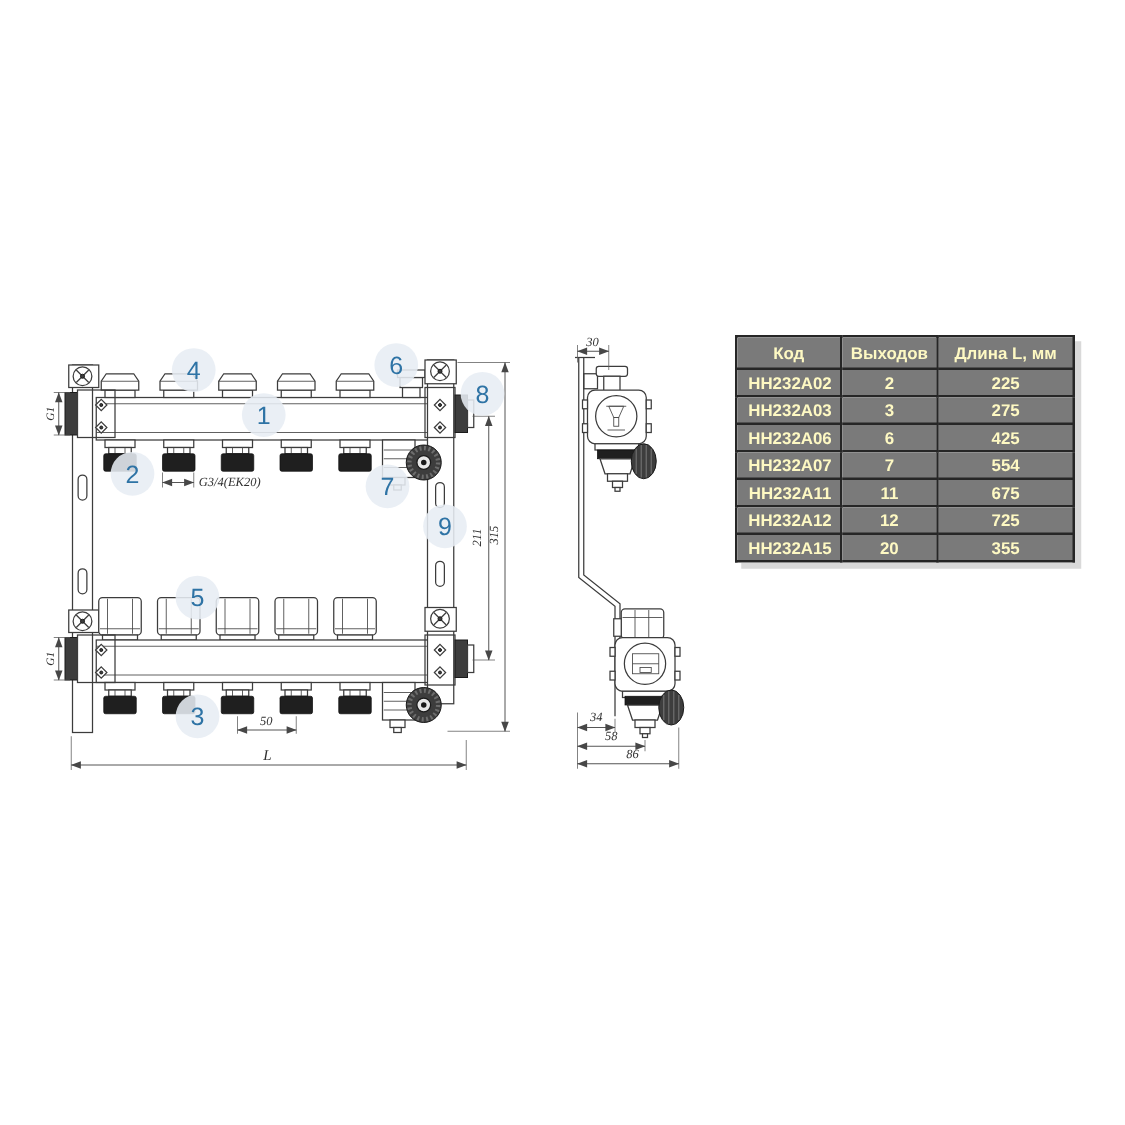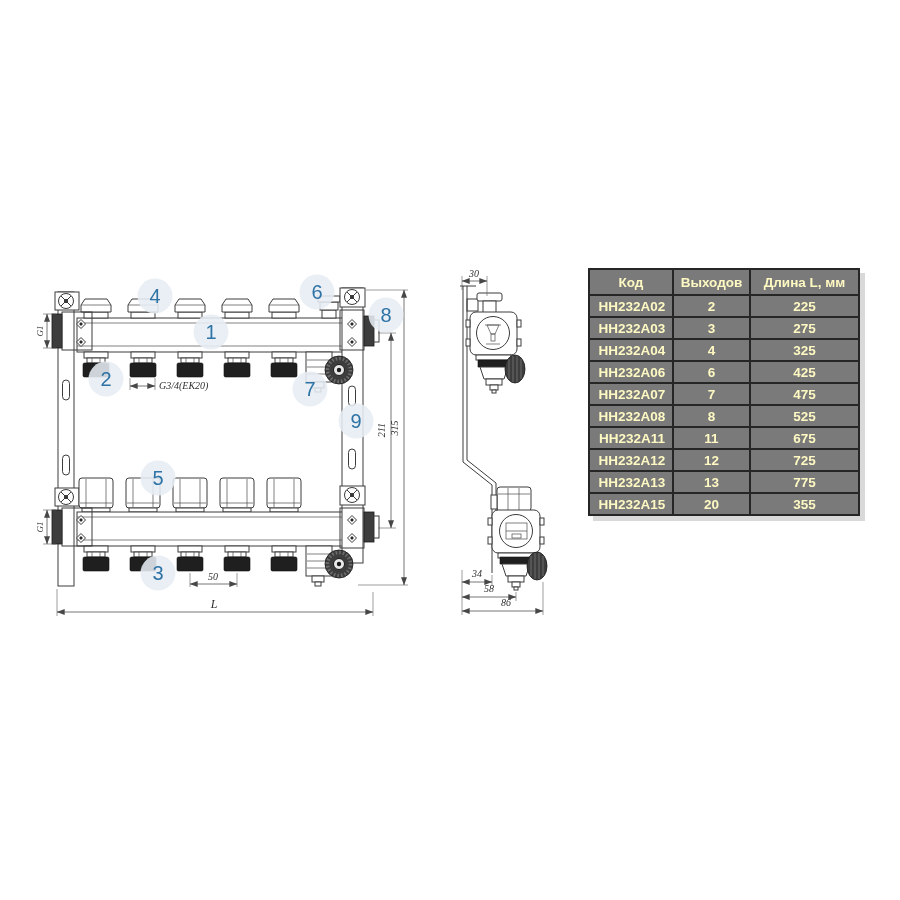--- a/index.html
+++ b/index.html
@@ -355,55 +355,40 @@
           <td class="code-cell">НН232А02</td>
           <td>2</td>
           <td>225</td>
         </tr>
         <tr>
           <td class="code-cell">НН232А03</td>
           <td>3</td>
           <td>275</td>
         </tr>
         <tr>
-          <td class="code-cell">НН232А04</td>
-          <td>4</td>
-          <td>325</td>
-        </tr>
-        <tr>
           <td class="code-cell">НН232А06</td>
           <td>6</td>
           <td>425</td>
         </tr>
         <tr>
           <td class="code-cell">НН232А07</td>
           <td>7</td>
-          <td>475</td>
-        </tr>
-        <tr>
-          <td class="code-cell">НН232А08</td>
-          <td>8</td>
-          <td>525</td>
+          <td>554</td>
         </tr>
         <tr>
           <td class="code-cell">НН232А11</td>
           <td>11</td>
           <td>675</td>
         </tr>
         <tr>
           <td class="code-cell">НН232А12</td>
           <td>12</td>
           <td>725</td>
         </tr>
         <tr>
-          <td class="code-cell">НН232А13</td>
-          <td>13</td>
-          <td>775</td>
-        </tr>
-        <tr>
           <td class="code-cell">НН232А15</td>
           <td>20</td>
           <td>355</td>
         </tr>
       </tbody>
   </table>
 
 </div>
 
 </body></html>

